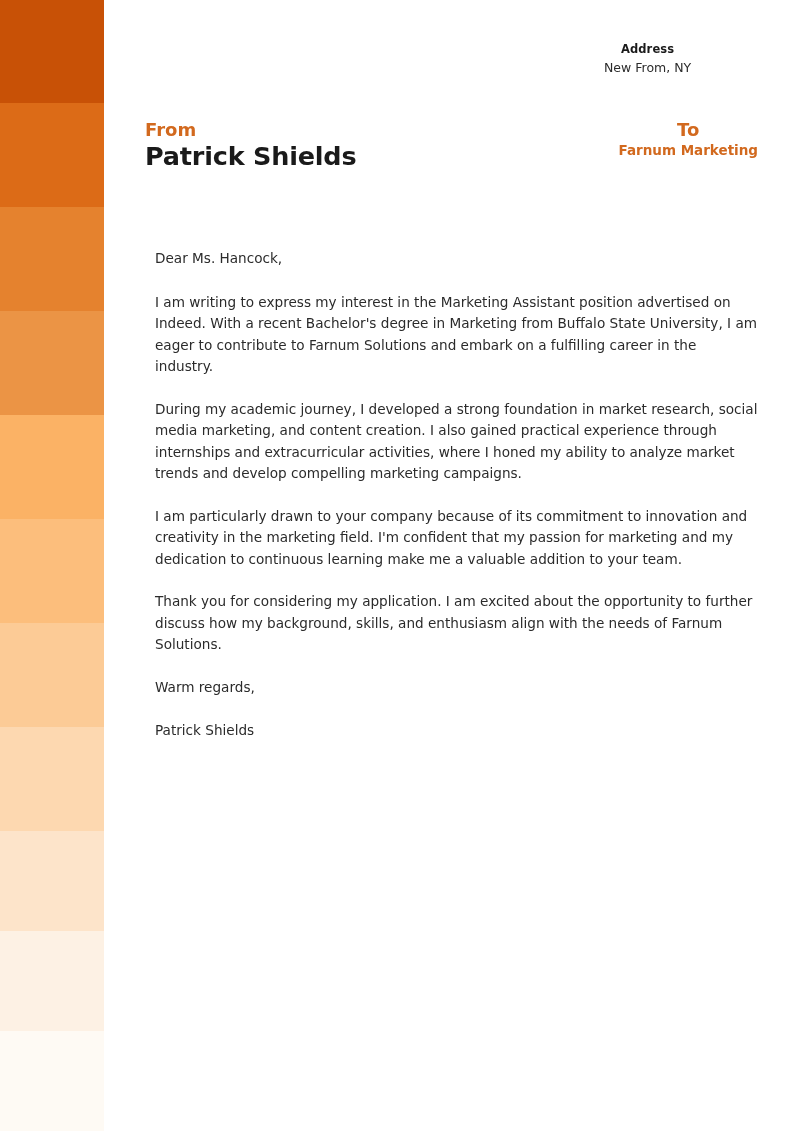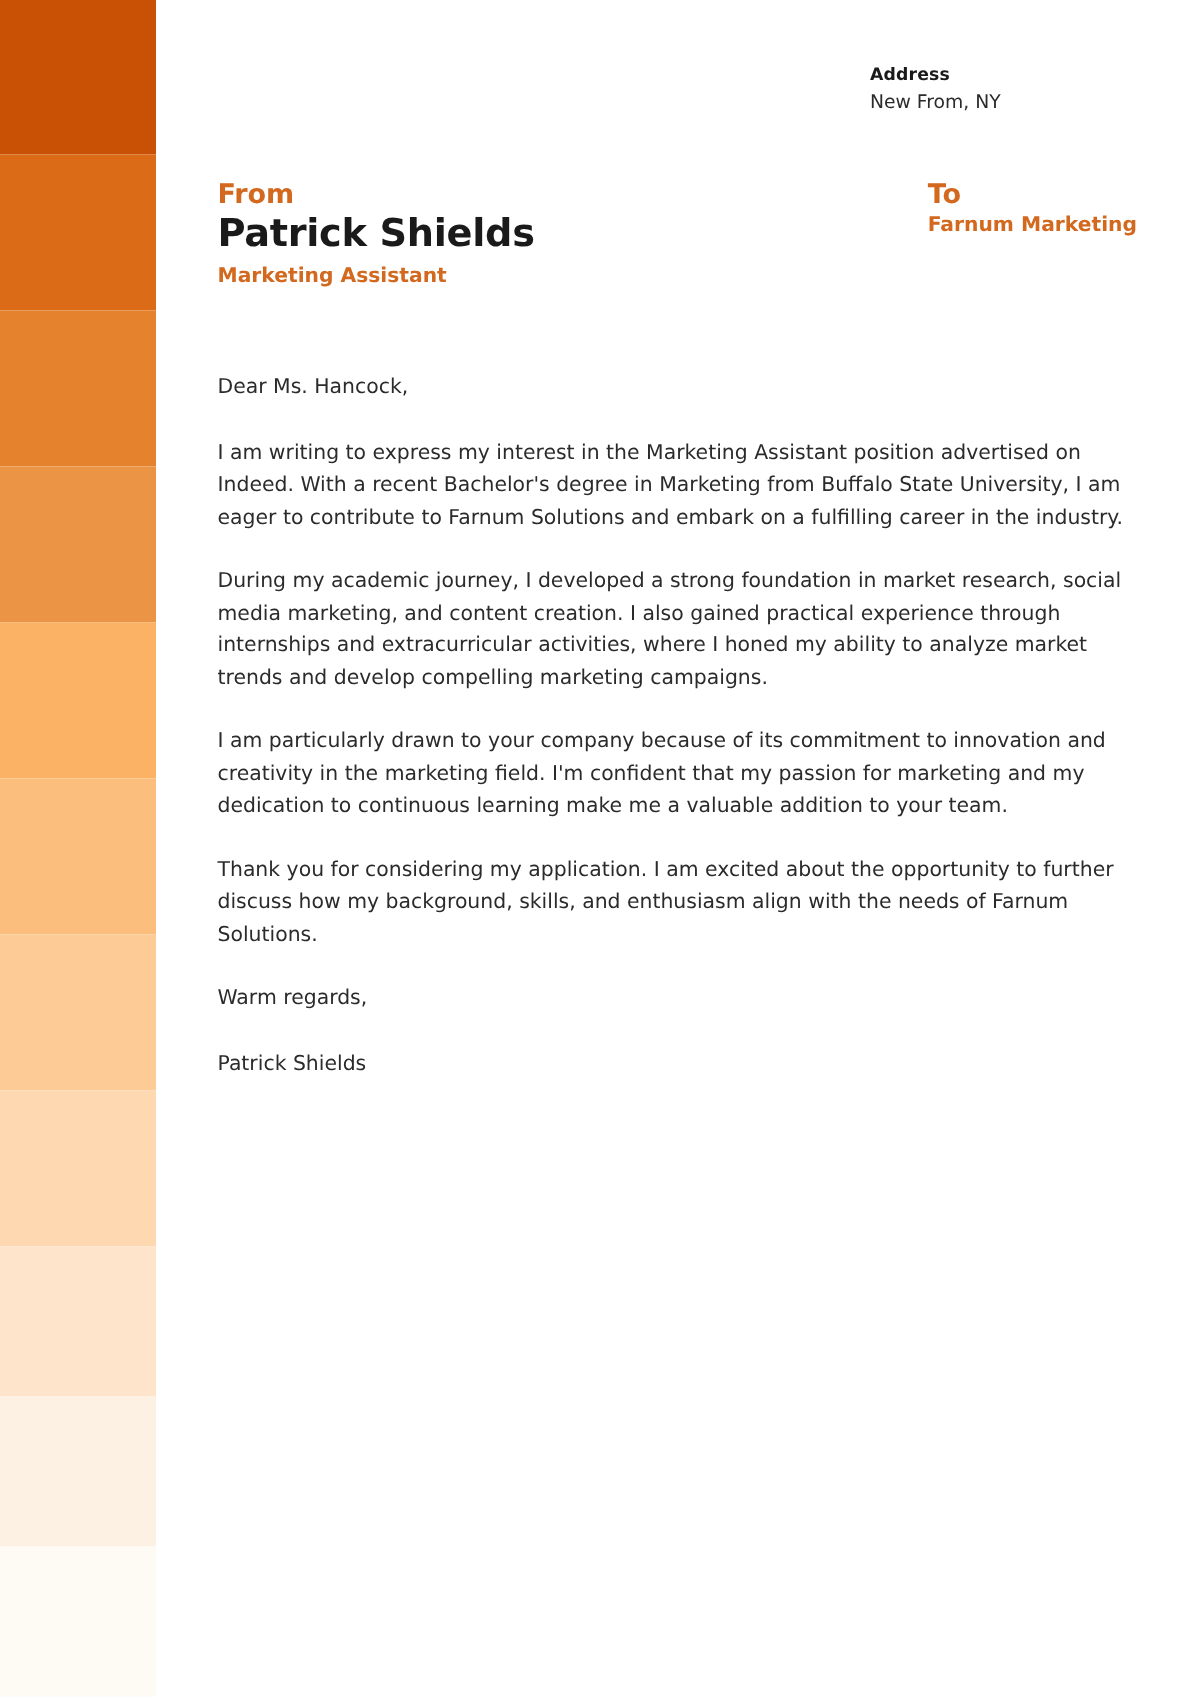--- a/index.html
+++ b/index.html
@@ -48,21 +48,21 @@
     left: 0;
     width: 613px;
     height: 42px;
   }
   .contact-col {
     position: absolute;
     top: 0;
   }
   .contact-col.email   { left: 0px; }
   .contact-col.phone   { left: 219px; }
-  .contact-col.address { left: 435px; }
+  .contact-col.address { left: 459px; text-align: center; }
   .contact-label {
     font-size: 11.5px;
     font-weight: bold;
     color: #1a1a1a;
     letter-spacing: 0.1px;
     line-height: 14px;
     white-space: nowrap;
   }
   .contact-value {
     font-size: 12.5px;
@@ -78,21 +78,21 @@
     top: 122px;
     left: 0;
     width: 613px;
     height: 85px;
   }
   .party {
     position: absolute;
     top: 0;
   }
   .party.from { left: 0; text-align: left; }
-  .party.to   { right: 0; text-align: left; }
+  .party.to   { right: 0; text-align: center; }
   .party-tag {
     font-size: 18px;
     font-weight: bold;
     color: #D2691E;
     line-height: 16px;
     white-space: nowrap;
   }
   .party-name {
     font-size: 25.5px;
     font-weight: bold;
@@ -111,21 +111,21 @@
     white-space: nowrap;
   }
   
   .letter {
     position: absolute;
     top: 248px;
     left: 0;
     width: 613px;
   }
   .letter p {
-    margin: 0 0 21px 0;
+    margin: 0 0 21px 10px;
     font-size: 13.6px;
     line-height: 21.5px;
     color: #2b2b2b;
   }
   .letter p.salutation { margin-bottom: 22px; }
   .letter p.signoff    { margin-bottom: 22px; }
   .letter p.signature  { margin-bottom: 0; }
 </style>
 </head>
 <body>
@@ -152,21 +152,20 @@
       <div class="contact-col address">
         <div class="contact-label">Address</div>
         <div class="contact-value">New From, NY</div>
       </div>
     </div>
 
     <div class="parties">
       <div class="party from">
         <div class="party-tag">From</div>
         <div class="party-name">Patrick Shields</div>
-        <div class="party-sub">Marketing Assistant</div>
       </div>
       <div class="party to">
         <div class="party-tag">To</div>
         <div class="party-sub">Farnum Marketing</div>
       </div>
     </div>
 
     <div class="letter">
       <p class="salutation">Dear Ms. Hancock,</p>
       <p>I am writing to express my interest in the Marketing Assistant position advertised on Indeed. With a recent Bachelor's degree in Marketing from Buffalo State University, I am eager to contribute to Farnum Solutions and embark on a fulfilling career in the industry.</p>

